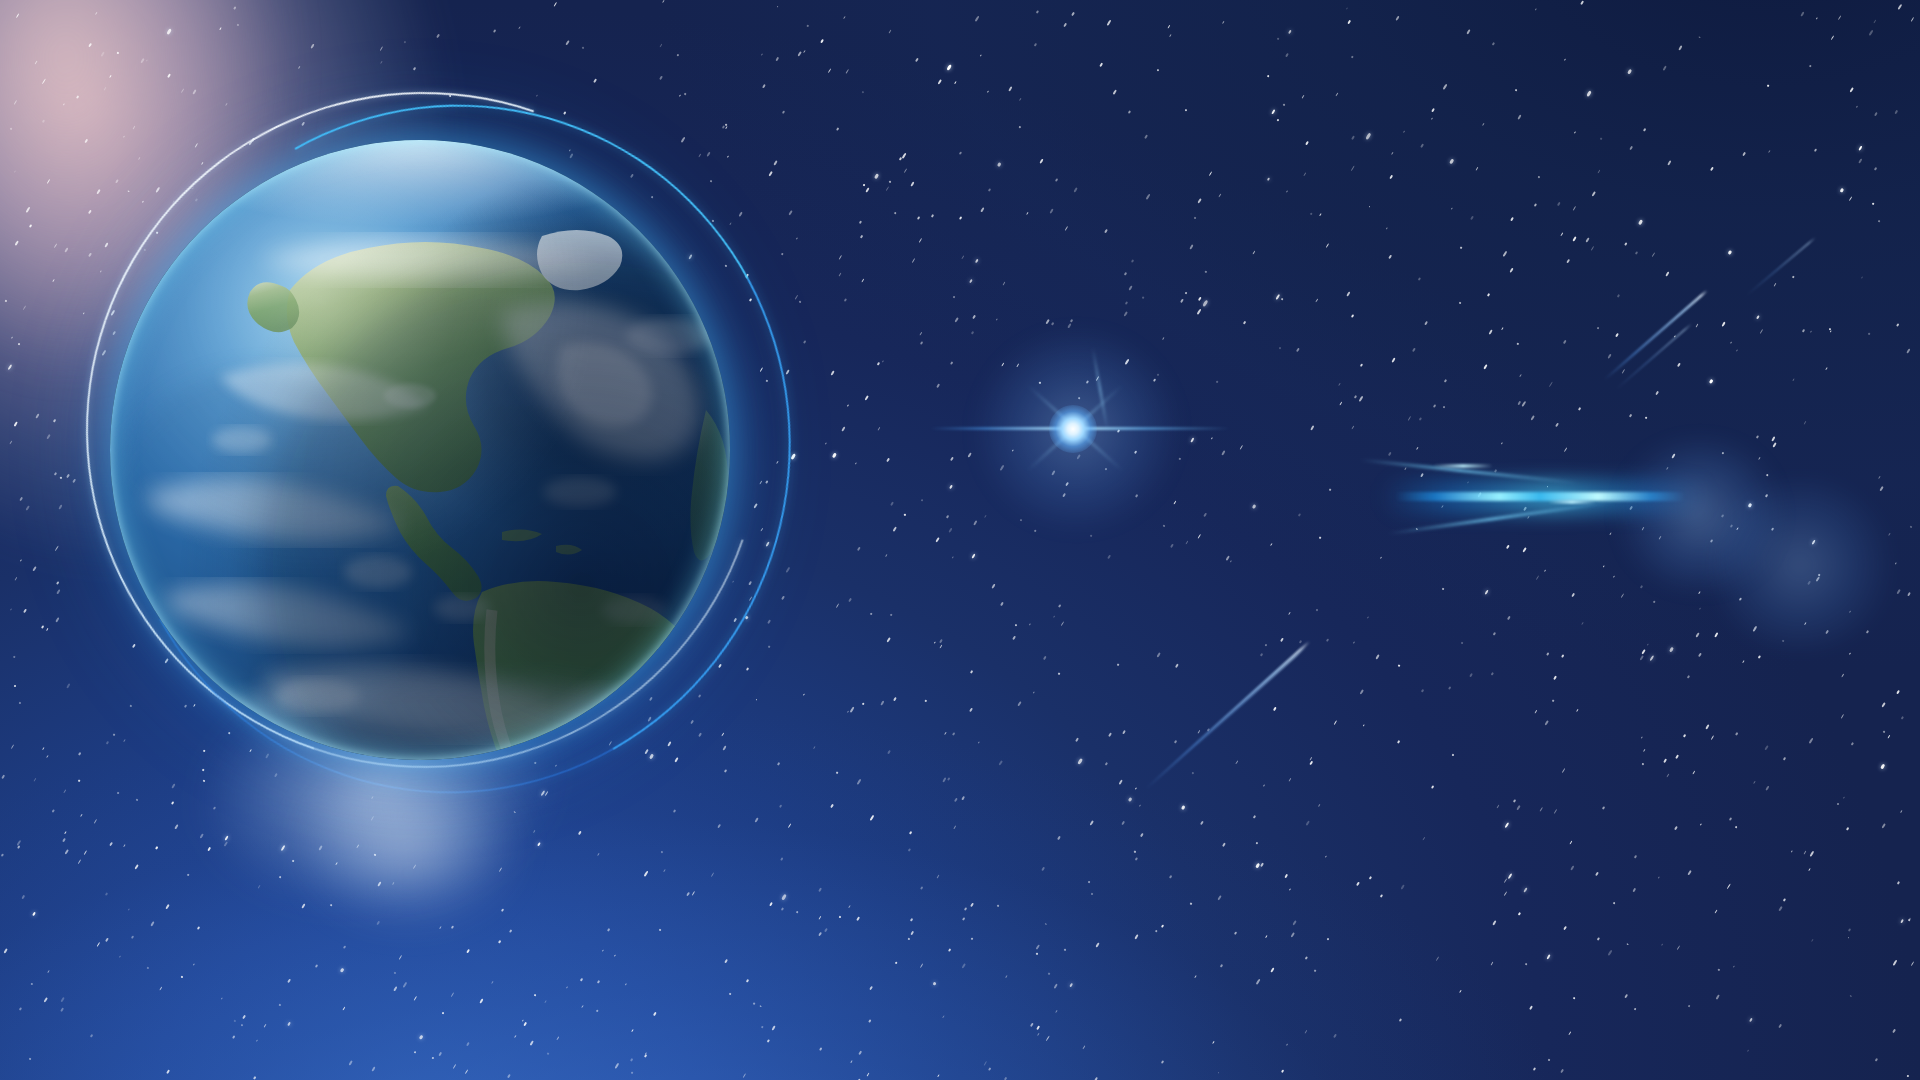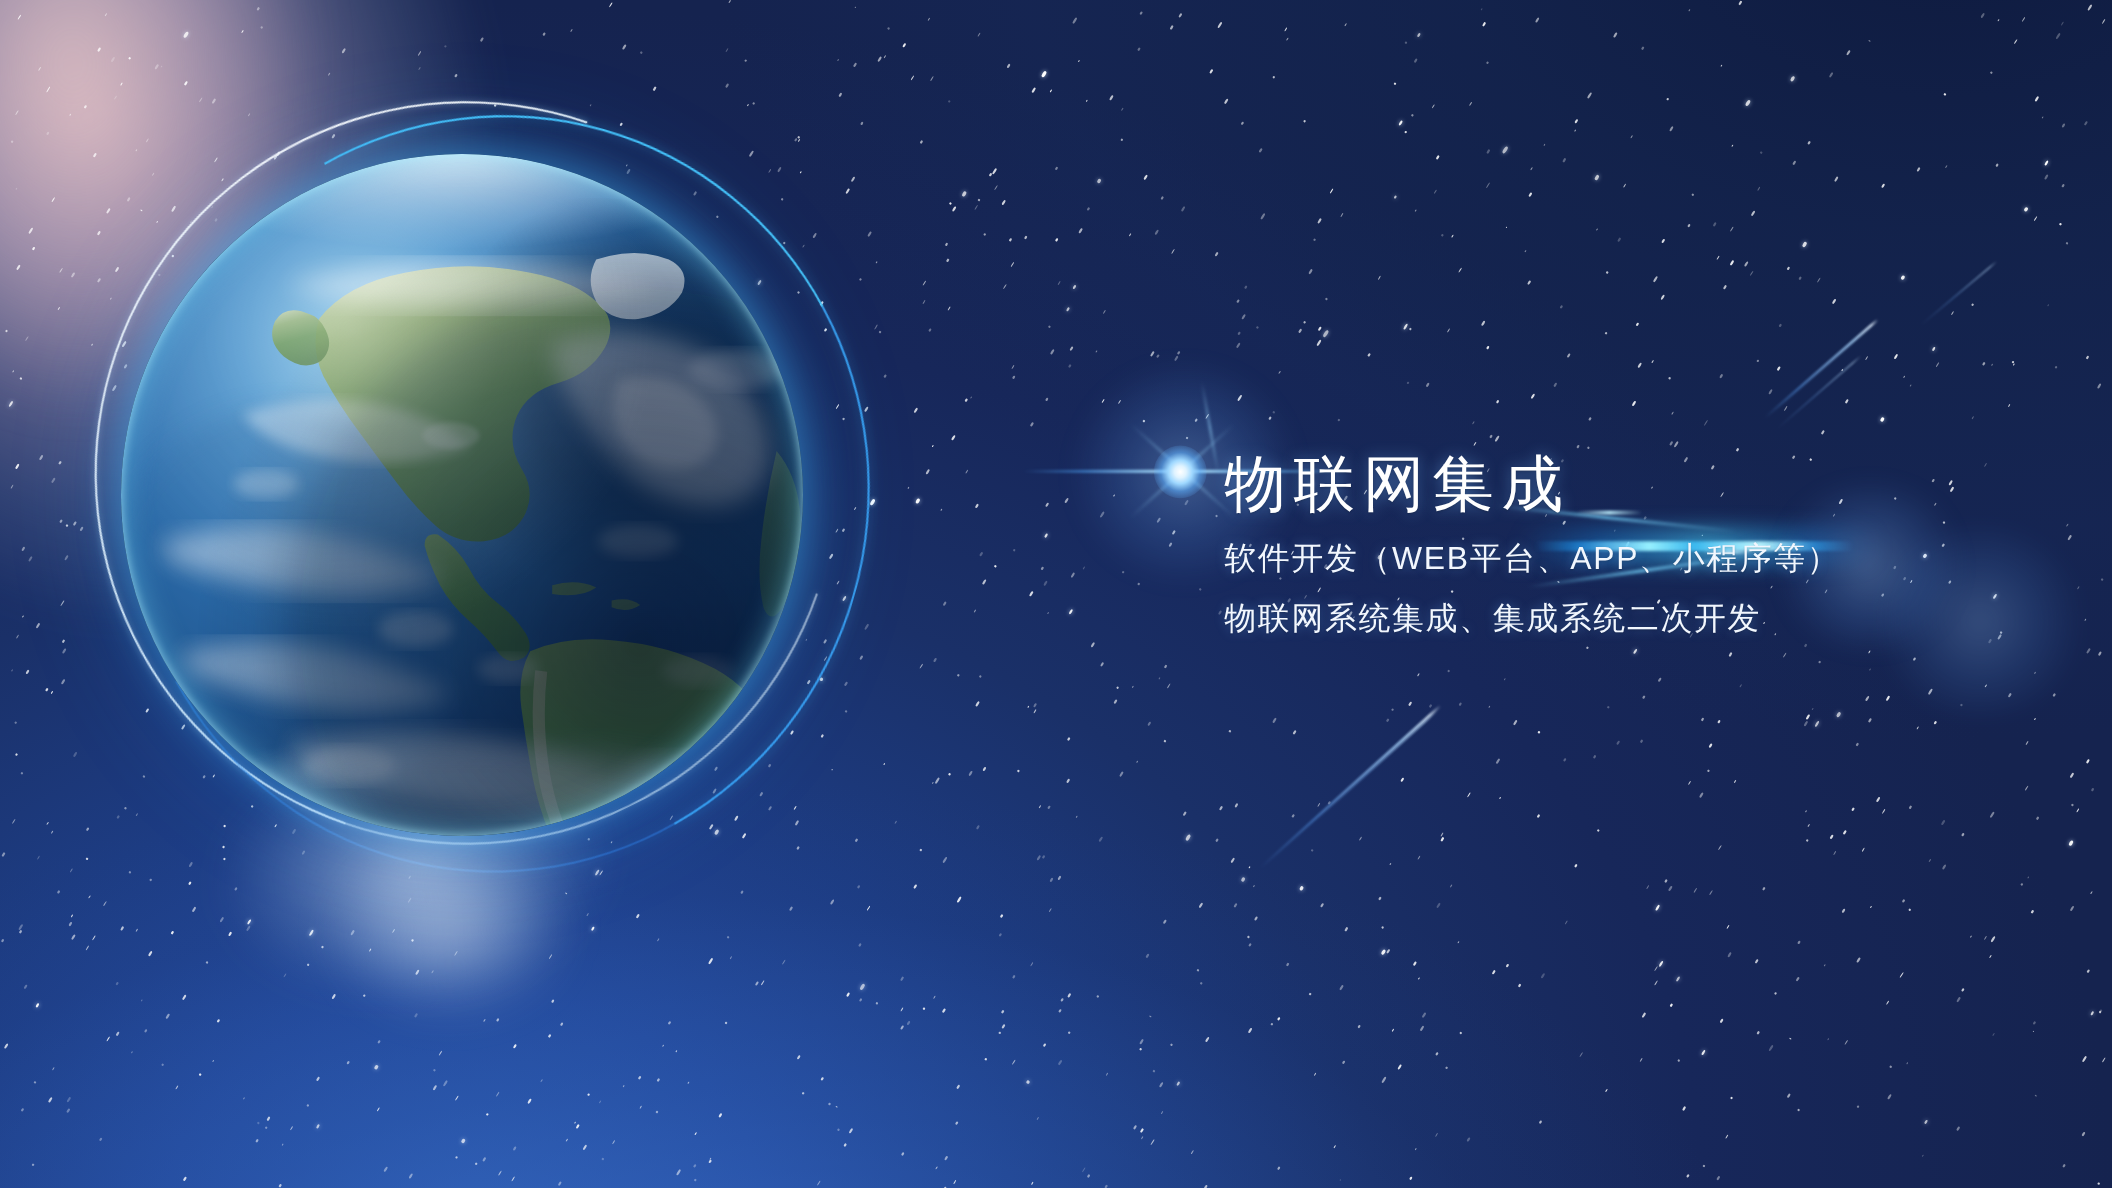--- a/index.html
+++ b/index.html
@@ -1538,19 +1538,14 @@
 
   <div class="cyan-bar-wide" style="left:1380px; top:480px; width:330px;"></div>
   <div class="cyan-bar" style="left:1395px; top:492px; width:290px;"></div>
   <div class="cyan-slash" style="left:1360px; top:470px; width:220px; transform:rotate(6deg);"></div>
   <div class="cyan-slash" style="left:1388px; top:516px; width:230px; transform:rotate(-8deg);"></div>
   <div class="cyan-tick" style="left:1433px; top:464px; width:60px;"></div>
   <div class="cyan-tick" style="left:1548px; top:500px; width:48px;"></div>
   <div class="flare-halo" style="left:1610px; top:440px; width:180px; height:150px;"></div>
   <div class="flare-halo" style="left:1700px; top:480px; width:200px; height:170px; opacity:0.8;"></div>
 
-  <div class="text-block">
-    <div class="headline">物联网集成</div>
-    <div class="subline">软件开发（WEB平台、APP、小程序等）</div>
-    <div class="subline second">物联网系统集成、集成系统二次开发</div>
-  </div>
 
 </div>
 
 </body></html>

